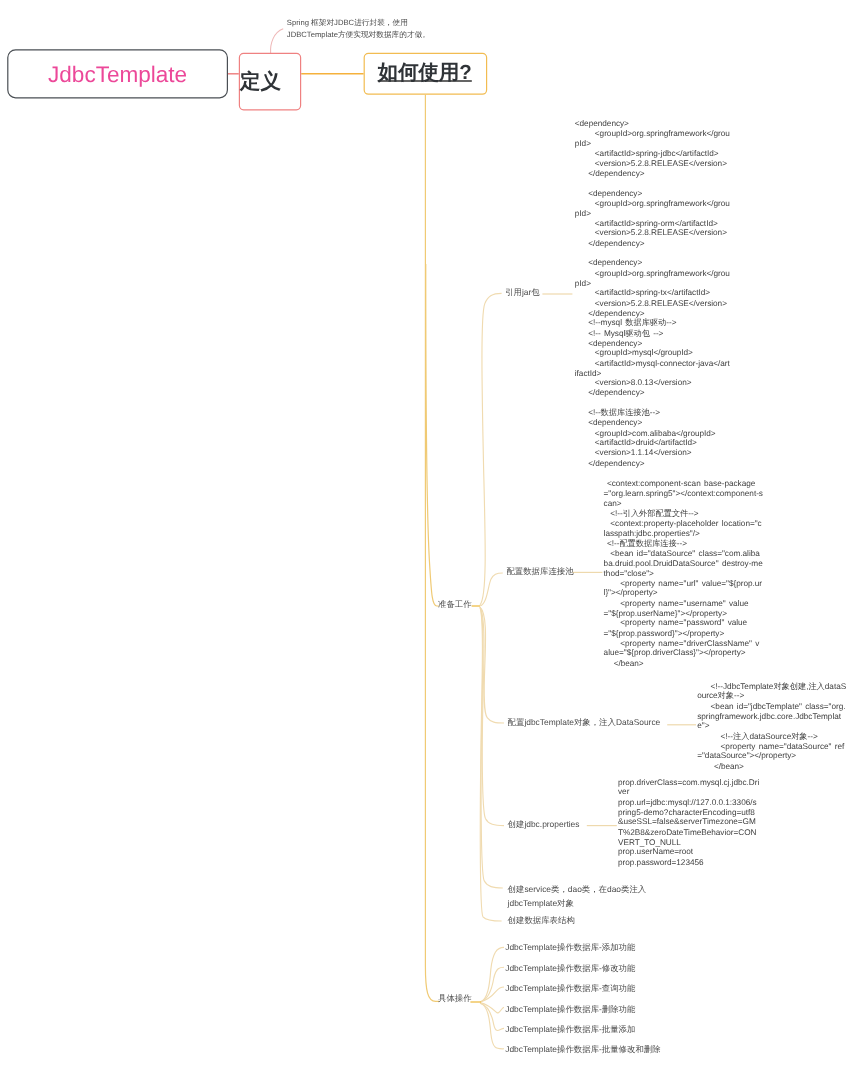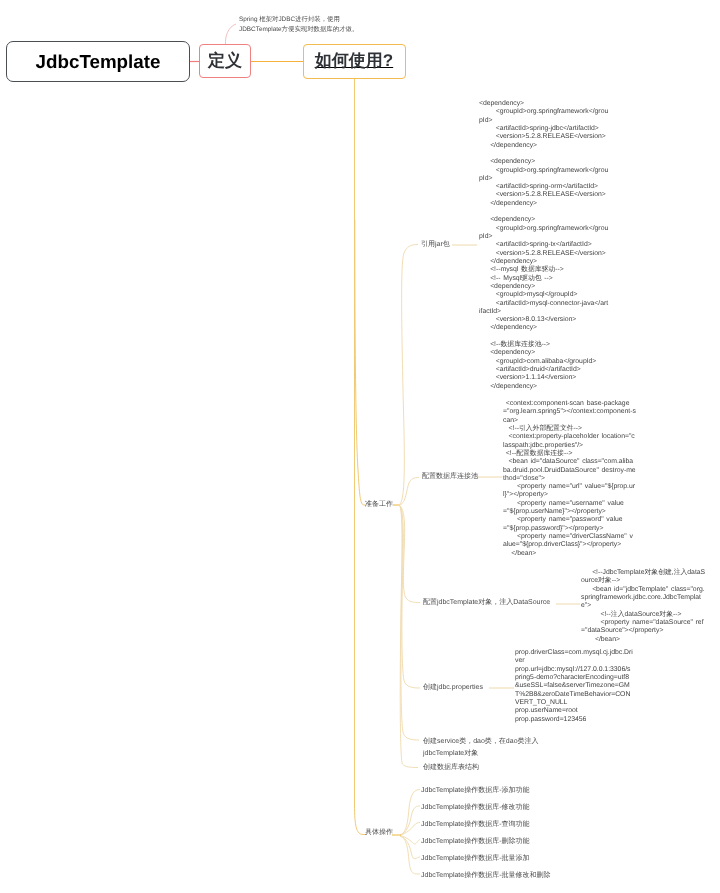--- a/index.html
+++ b/index.html
@@ -2,22 +2,22 @@
 <html><head>
 <meta charset="utf-8">
 <title>JdbcTemplate</title>
 <style>
   html,body{margin:0;padding:0;background:#fff;}
   body{width:720px;height:893px;font-family:"Liberation Sans",sans-serif;overflow:hidden;position:relative;-webkit-font-smoothing:antialiased;text-rendering:geometricPrecision;}
   #canvas{position:absolute;left:0;top:0;width:720px;height:893px;}
   svg.links{position:absolute;left:0;top:0;width:720px;height:893px;pointer-events:none;}
   .node{position:absolute;box-sizing:border-box;}
   .root-box{left:6px;top:41px;width:184px;height:41px;border:1.9px solid #4a4f54;border-radius:7px;background:#fff;display:flex;align-items:center;justify-content:center;}
-  .root-box .t{font-size:18.8px;font-weight:bold;color:#000000;}
-  .def-box{left:199px;top:44px;width:52px;height:34px;border:1.4px solid #ef8181;border-radius:4px;background:#fff;display:flex;align-items:center;justify-content:center;}
+  .root-box .t{font-size:18.8px;font-weight:normal;color:#ec4899;}
+  .def-box{left:199px;top:44px;width:52px;height:48px;border:1.4px solid #ef8181;border-radius:4px;background:#fff;display:flex;align-items:center;justify-content:flex-start;}
   .def-box .t{font-size:17px;font-weight:bold;color:#2f3337;}
   .use-box{left:302.5px;top:43.5px;width:103px;height:35px;border:1.7px solid #f2bc51;border-radius:4px;background:#fff;display:flex;align-items:center;justify-content:center;text-decoration:underline;}
   .use-box .t{font-size:17px;font-weight:bold;color:#2f3337;}
   .note{position:absolute;left:239px;top:15px;width:134px;font-size:6.4px;line-height:10px;color:#4a4a4a;}
   .lbl{position:absolute;font-size:7px;color:#4b4b4b;line-height:9.8px;}
   .code{position:absolute;font-size:6.85px;line-height:8.32px;color:#3f3f3f;white-space:pre-wrap;word-break:break-all;letter-spacing:-0.02px;word-spacing:0.9px;}
 </style>
 </head>
 <body>
 

